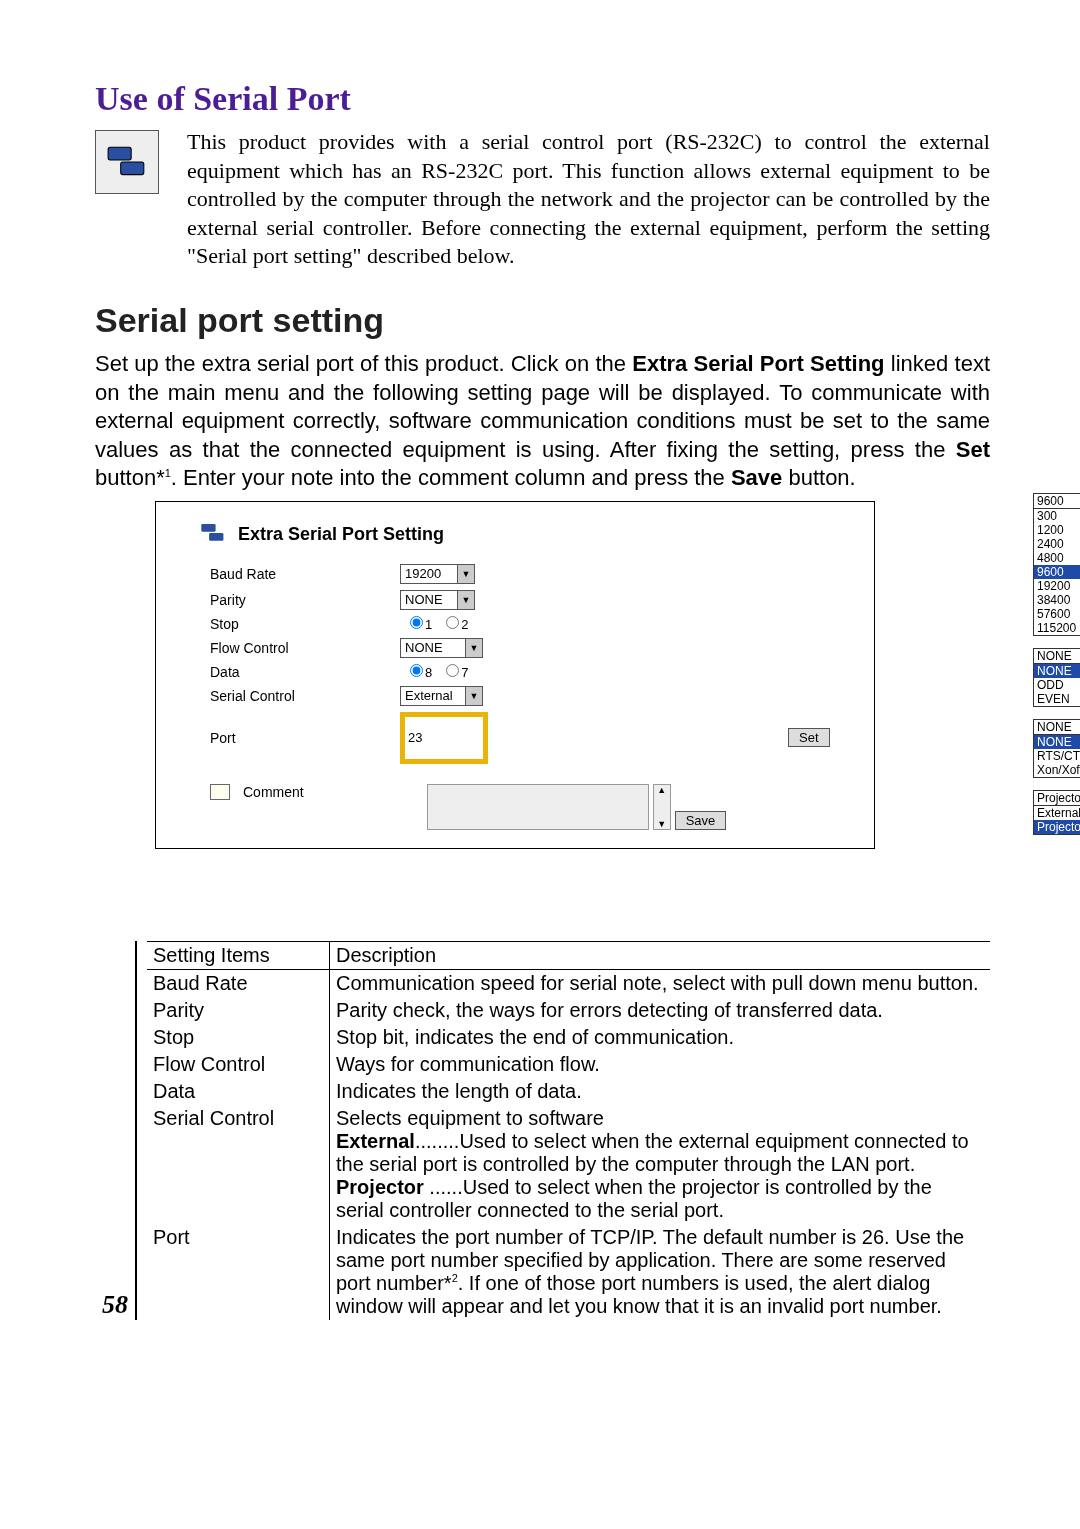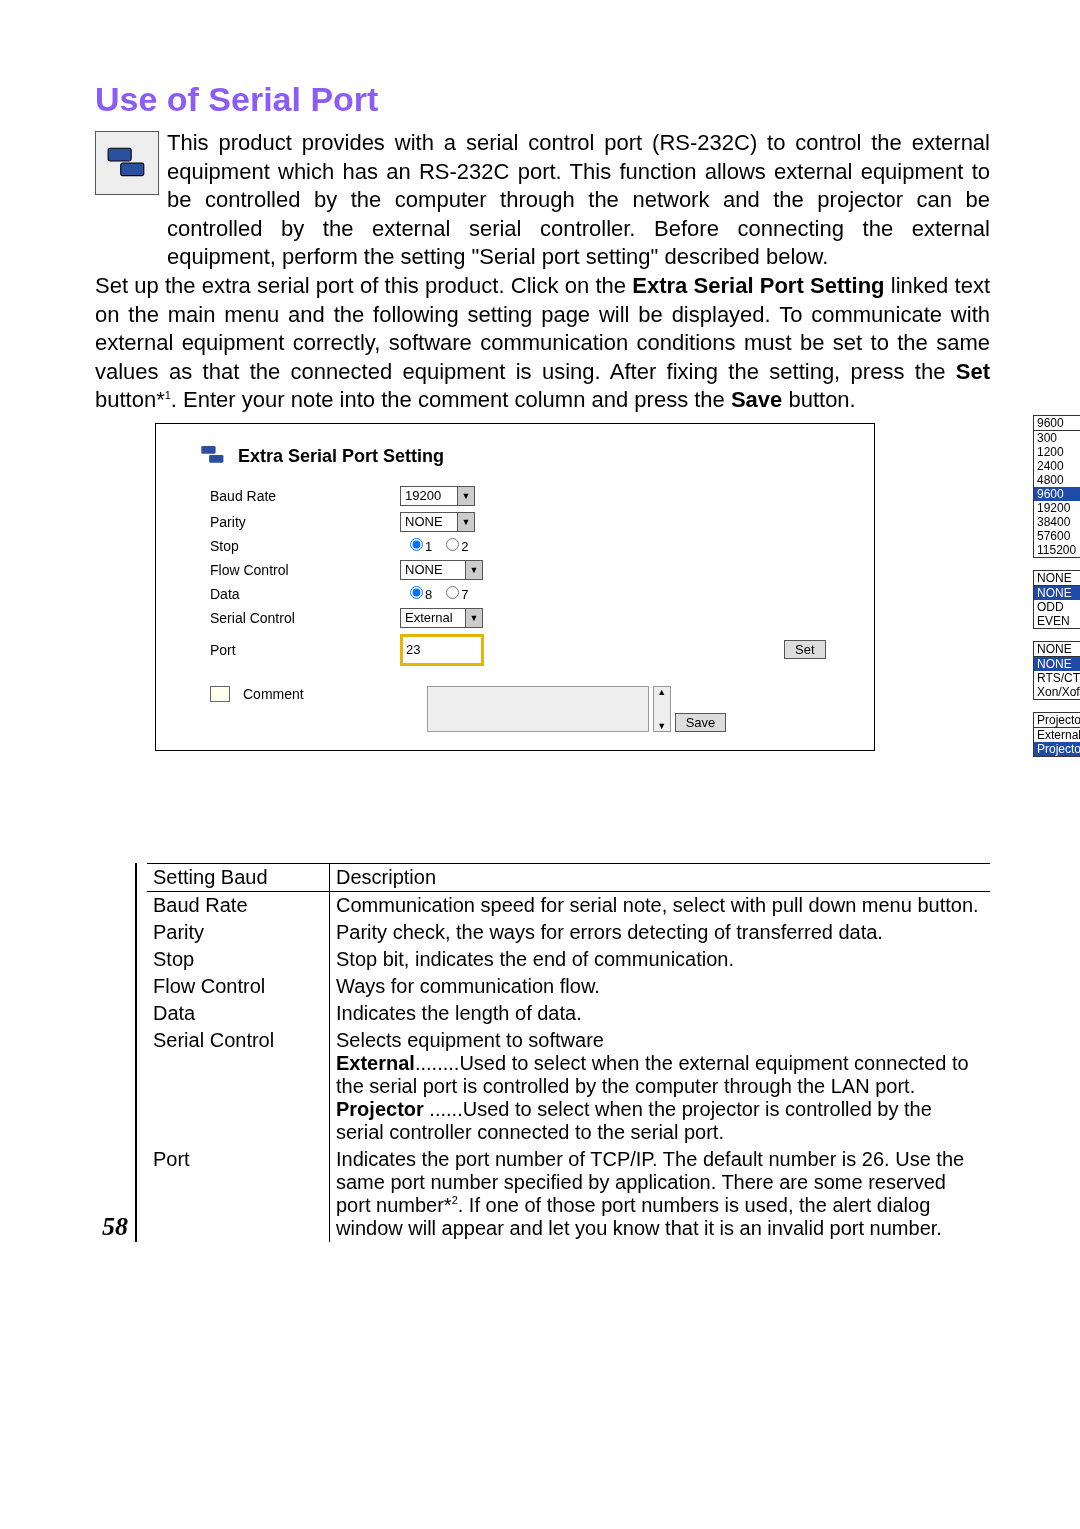--- a/index.html
+++ b/index.html
@@ -11,31 +11,33 @@
     width: 1080px;
   }
   .page {
     padding: 80px 90px 40px 95px;
     position: relative;
   }
   h1.title {
     font-size: 34px;
     font-weight: bold;
     margin: 0 0 10px 0;
-    color: #8b5cf6;
+    color: #4c1d95;
+    font-family: Liberation Serif, serif;
   }
   h1.title2 {
     font-size: 34px;
     font-weight: bold;
     margin: 30px 0 10px 0;
     color: #222;
   }
   .intro-block {
     display: flex;
-    gap: 8px;
+    gap: 28px;
+    font-family: Liberation Serif, serif;
   }
   .intro-icon {
     width: 62px;
     height: 62px;
     border: 1px solid #555;
     background: #eee;
     display: flex;
     align-items: center;
     justify-content: center;
     flex-shrink: 0;
@@ -102,24 +104,24 @@
     height: 18px;
     background: #ccc;
     border-left: 1px solid #555;
     display: flex;
     align-items: center;
     justify-content: center;
     font-size: 9px;
     color: #000;
   }
   .fake-input {
-    border: 3px solid #eab308;
+    border: 5px solid #eab308;
     background: #fff;
     font-size: 13px;
-    padding: 4px 3px;
+    padding: 12px 3px;
     width: 72px;
     height: 18px;
     line-height: 18px;
     display: inline-block;
   }
   .radioset input { margin: 0 2px 0 10px; }
   .radioset label { font-size: 13px; }
   .btn {
     display: inline-block;
     border: 1px solid #555;
@@ -248,20 +250,21 @@
       <svg viewBox="0 0 40 40">
         <rect x="2" y="6" width="22" height="12" rx="2" fill="#2a4fa0"></rect>
         <rect x="14" y="20" width="22" height="12" rx="2" fill="#2a4fa0"></rect>
         <rect x="2" y="6" width="22" height="12" rx="2" fill="none" stroke="#000"></rect>
         <rect x="14" y="20" width="22" height="12" rx="2" fill="none" stroke="#000"></rect>
       </svg>
     </div>
     <p class="p" style="margin-bottom:0">This product provides with a serial control port (RS-232C) to control the external equipment which has an RS-232C port. This function allows external equipment to be controlled by the computer through the network and the projector can be controlled by the external serial controller. Before connecting the external equipment, perform the setting "Serial port setting" described below.</p>
   </div>
 
+  <h1 class="title2">Serial port setting</h1>
 
   <p class="p">
     <span>Set up the extra serial port of this product. Click on the </span><b>Extra Serial Port Setting</b><span> linked text on the main menu and the following setting page will be displayed. To communicate with external equipment correctly, software communication conditions must be set to the same values as that the connected equipment is using. After fixing the setting, press the </span><b>Set</b><span> button*</span><span class="sup">1</span><span>. Enter your note into the comment column and press the </span><b>Save</b><span> button.</span>
   </p>
 
   <div class="panel-wrap">
     <div class="panel">
       <div class="panel-title-row">
         <span>
           <svg width="26" height="26" viewBox="0 0 40 40">
@@ -382,21 +385,21 @@
       </div>
     </div>
   </div>
 
   <div class="page-number-zone">
     <div class="num">58</div>
     <div style="flex:1; border-left:2px solid #000; padding-left:10px;">
       <table class="settings-table">
         <thead>
           <tr>
-            <td>Setting Baud</td>
+            <td>Setting Items</td>
             <td>Description</td>
           </tr>
         </thead>
         <tbody>
           <tr>
               <td>Baud Rate</td>
               <td>Communication speed for serial note, select with pull down menu button.</td>
             </tr>
           <tr>
               <td>Parity</td>

